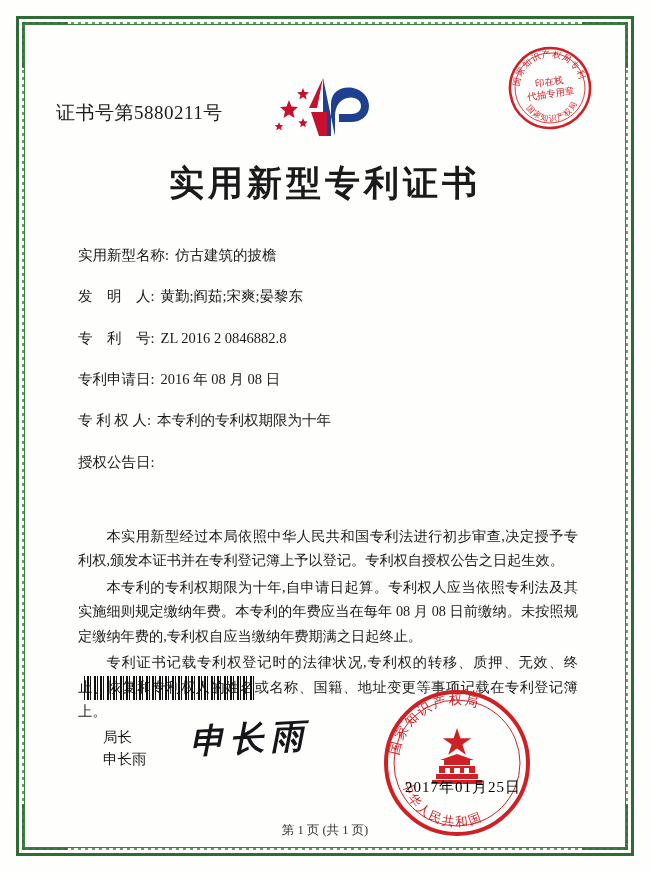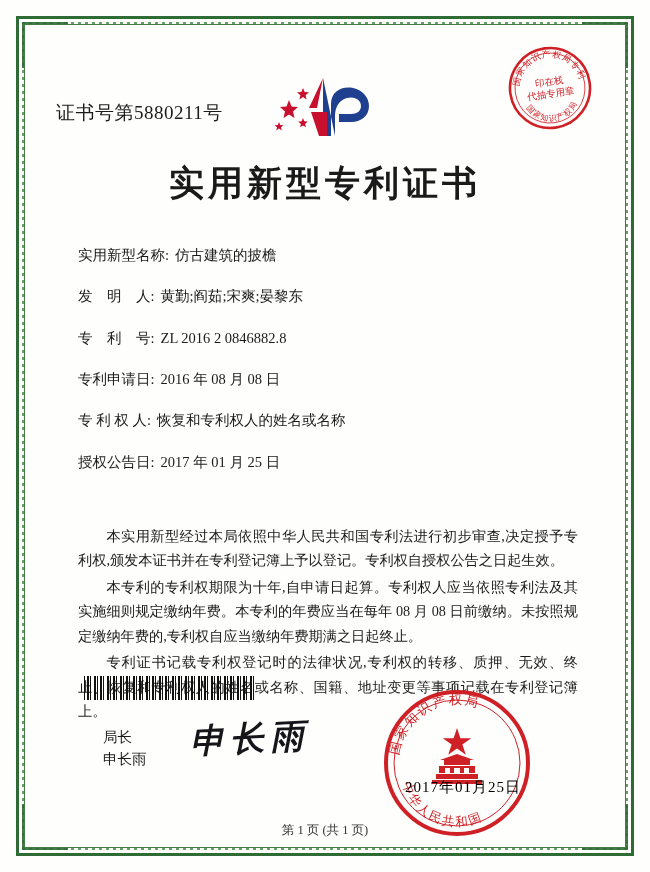--- a/index.html
+++ b/index.html
@@ -274,25 +274,24 @@
     <div class="field-row">
       <span class="field-label">专　利　号:</span>
       <span class="field-value">ZL 2016 2 0846882.8</span>
     </div>
     <div class="field-row">
       <span class="field-label">专利申请日:</span>
       <span class="field-value">2016 年 08 月 08 日</span>
     </div>
     <div class="field-row">
       <span class="field-label">专 利 权 人:</span>
-      <span class="field-value">恢复和专利权人的姓名或名称</span>
+      <span class="field-value">本专利的专利权期限为十年</span>
     </div>
     <div class="field-row">
       <span class="field-label">授权公告日:</span>
-      <span class="field-value">2017 年 01 月 25 日</span>
     </div>
   </div>
 
   <div class="body-text">
     <p>本实用新型经过本局依照中华人民共和国专利法进行初步审查,决定授予专利权,颁发本证书并在专利登记簿上予以登记。专利权自授权公告之日起生效。</p>
     <p>本专利的专利权期限为十年,自申请日起算。专利权人应当依照专利法及其实施细则规定缴纳年费。本专利的年费应当在每年 08 月 08 日前缴纳。未按照规定缴纳年费的,专利权自应当缴纳年费期满之日起终止。</p>
     <p>专利证书记载专利权登记时的法律状况,专利权的转移、质押、无效、终止、恢复和专利权人的姓名或名称、国籍、地址变更等事项记载在专利登记簿上。</p>
   </div>
 
   <div class="barcode"></div>

